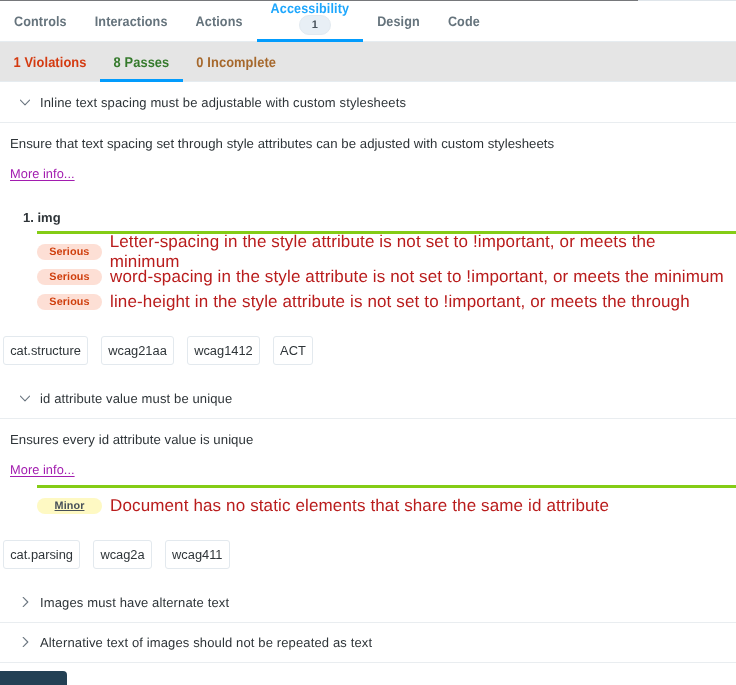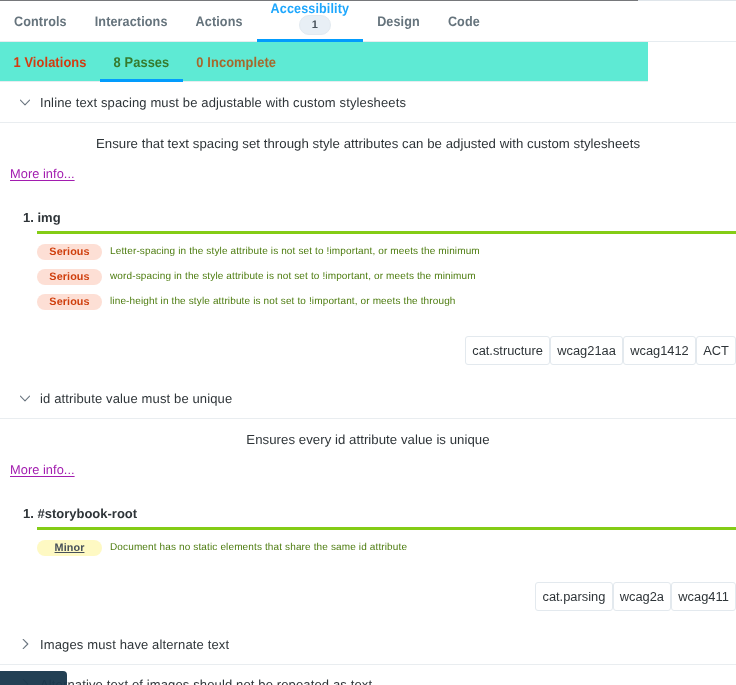--- a/index.html
+++ b/index.html
@@ -17,55 +17,55 @@
   .tab{font-size:12.6px;font-weight:700;color:#65737c;padding:0 14px;display:flex;
        align-items:center;cursor:pointer;position:relative;letter-spacing:0.12px;}
   .tab.active{color:#1ea7fd;flex-direction:column;}
   .tab > span:first-child{display:inline-block;transform:scaleY(1.09) translateY(0.9px);transform-origin:center;}
   .tab.active::after{content:"";position:absolute;left:0;right:0;bottom:-1px;height:3px;background:#029cfd;}
   .badge-count{display:inline-flex;align-items:center;justify-content:center;height:20px;
        background:#e8eff5;border:1px solid #e3eaf0;border-radius:10px;font-size:11px;font-weight:700;
        color:#4a555e;margin-left:10px;padding:0 11.5px;box-sizing:border-box;}
 
   
-  .subtabbar{position:absolute;left:0;top:42px;width:648px;height:40px;background:#5eead4;
+  .subtabbar{position:absolute;left:0;top:42px;width:736px;height:40px;background:#e5e5e5;
           border-bottom:1px solid #e6ecf0;display:flex;align-items:stretch;box-sizing:border-box;}
   .subtab{font-size:12.85px;font-weight:700;padding:0 13.5px;display:flex;align-items:center;
           cursor:pointer;position:relative;letter-spacing:0.1px;}
   .subtab > span{display:inline-block;transform:scaleY(1.1) translateY(0.35px);transform-origin:center;}
   .subtab.active::after{content:"";position:absolute;left:0;right:0;bottom:-1px;height:3px;background:#029cfd;}
 
   
   .content{position:absolute;left:0;top:83px;width:736px;height:602px;overflow:hidden;}
 
   .rule{}
   .rule-header{display:flex;align-items:center;height:40px;padding-left:20px;cursor:pointer;
                border-bottom:1px solid #e9edf0;box-sizing:border-box;}
   .chev{width:10px;height:10px;display:inline-flex;align-items:center;justify-content:center;
         margin-right:10px;color:#6b7680;position:relative;top:-0.5px;}
   .rule-title{font-size:13px;color:#2e3438;letter-spacing:0.135px;}
 
   .rule-body{padding:0 0 0 0;}
-  .desc{font-size:13.2px;color:#2e3438;padding:14px 10px 0 10px;letter-spacing:0.05px;line-height:14px;text-align:center;}
+  .desc{font-size:13.2px;color:#2e3438;padding:14px 10px 0 10px;letter-spacing:0.05px;line-height:14px;}
   .moreinfo{display:inline-block;font-size:12.8px;color:#a21caf;margin:16px 0 0 10px;
             text-decoration:underline;text-underline-offset:2px;text-decoration-thickness:1px;cursor:pointer;letter-spacing:0.05px;line-height:14px;}
 
   .items{list-style:none;margin:0;padding:0;}
   .item{padding:0;}
   .item-title{font-size:13px;font-weight:700;color:#2e3438;padding:0 11px 0 23px;margin-top:28px;line-height:14px;}
   .item-num{display:inline-block;}
   .checks{list-style:none;margin:6px 0 0 37px;padding:5px 9px 0 0;border-top:3px solid #84cc16;}
   .check{display:flex;align-items:center;height:25px;}
   .sev{display:inline-flex;align-items:center;justify-content:center;height:16px;width:65px;
        border-radius:8px;font-size:10.8px;font-weight:700;letter-spacing:0.1px;margin-right:8px;box-sizing:border-box;}
   .sev.serious{background:#fddfd5;color:#cf3e0c;}
   .sev.minor{background:#fef9c3;color:#475059;text-decoration:underline;}
-  .check-msg{font-size:10px;color:#4d7c0f;letter-spacing:0.135px;}
-
-  .tags{display:flex;padding:22px 0 14px 3px;flex-wrap:wrap;justify-content:flex-end;}
+  .check-msg{font-size:17px;color:#b91c1c;letter-spacing:0.135px;}
+
+  .tags{display:flex;gap:13px;padding:22px 0 14px 3px;flex-wrap:wrap;}
   .tag{border:1px solid #e3e9ee;border-radius:3px;background:#fff;font-size:12.85px;color:#2e3438;
        height:29px;padding:0 6.2px;cursor:pointer;box-sizing:border-box;display:inline-flex;align-items:center;}
 
   .highlight-box{position:absolute;left:0;top:671px;width:67px;height:24px;background:rgba(26,56,77,0.96);
                  border-radius:0 4px 4px 0;}
 </style>
 </head>
 <body>
 
 <div class="panel">
@@ -155,21 +155,20 @@
               <path d="M0.4 3.2 L5 7.8 L9.6 3.2" fill="none" stroke="currentColor" stroke-width="1.1" stroke-linecap="round" stroke-linejoin="round"></path>
             </svg>
         </span>
         <span class="rule-title">id attribute value must be unique</span>
       </div>
       <div class="rule-body">
         <div class="desc">Ensures every id attribute value is unique</div>
         <a class="moreinfo">More info...</a>
         <ol class="items">
           <li class="item">
-            <div class="item-title"><span class="item-num">1.</span>&nbsp;<span>#storybook-root</span></div>
             <ul class="checks">
               <li class="check">
                 <span class="sev minor">Minor</span>
                 <span class="check-msg">Document has no static elements that share the same id attribute</span>
               </li>
             </ul>
           </li>
         </ol>
         <div class="tags">
           <button class="tag">cat.parsing</button>

